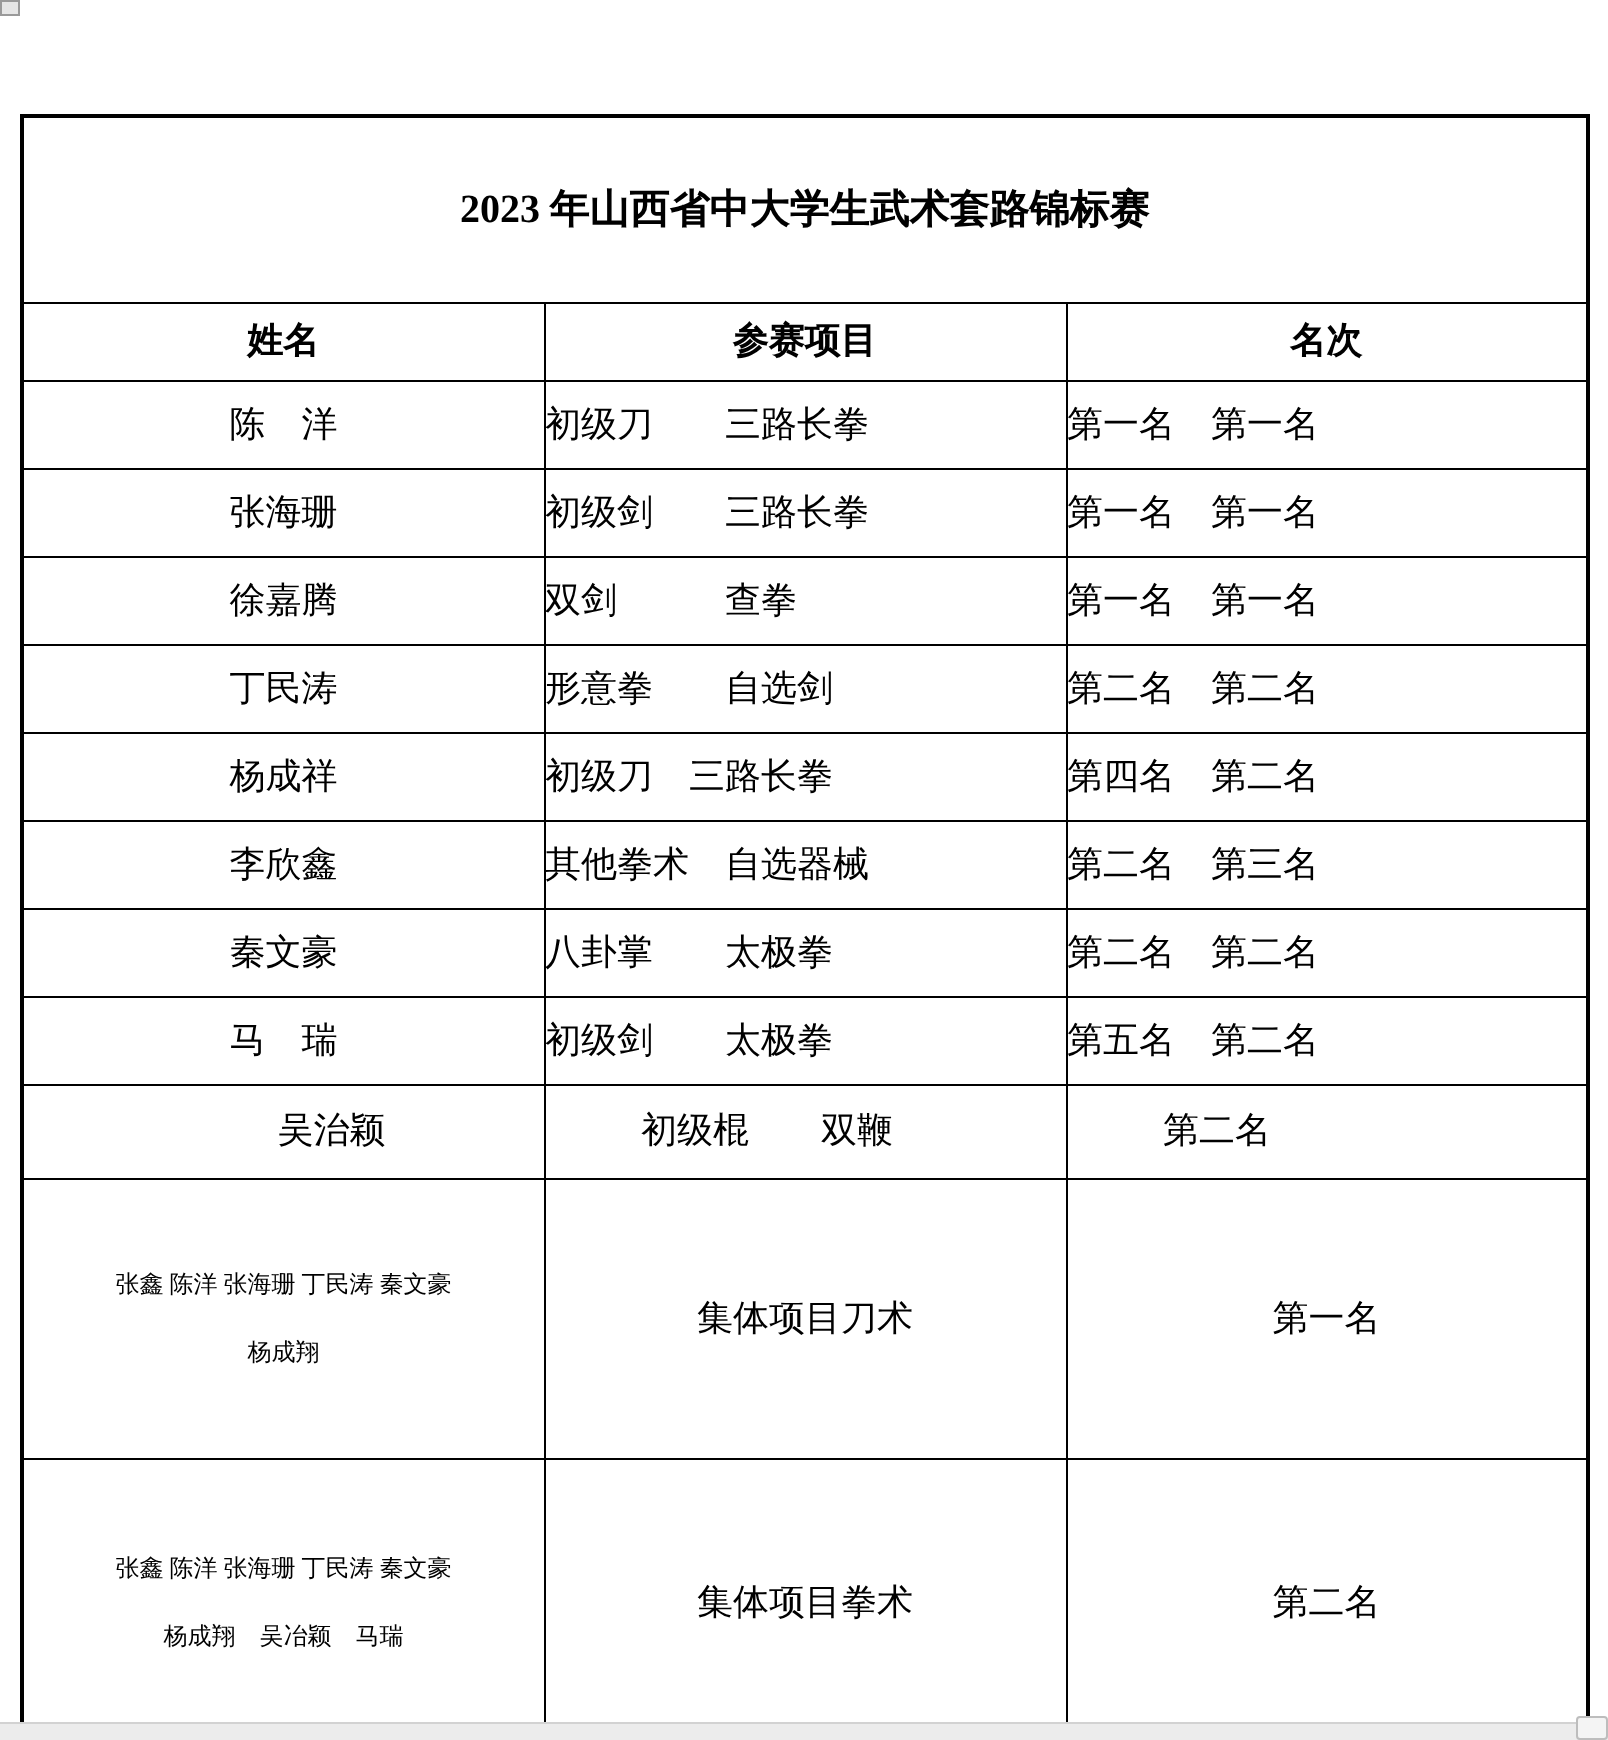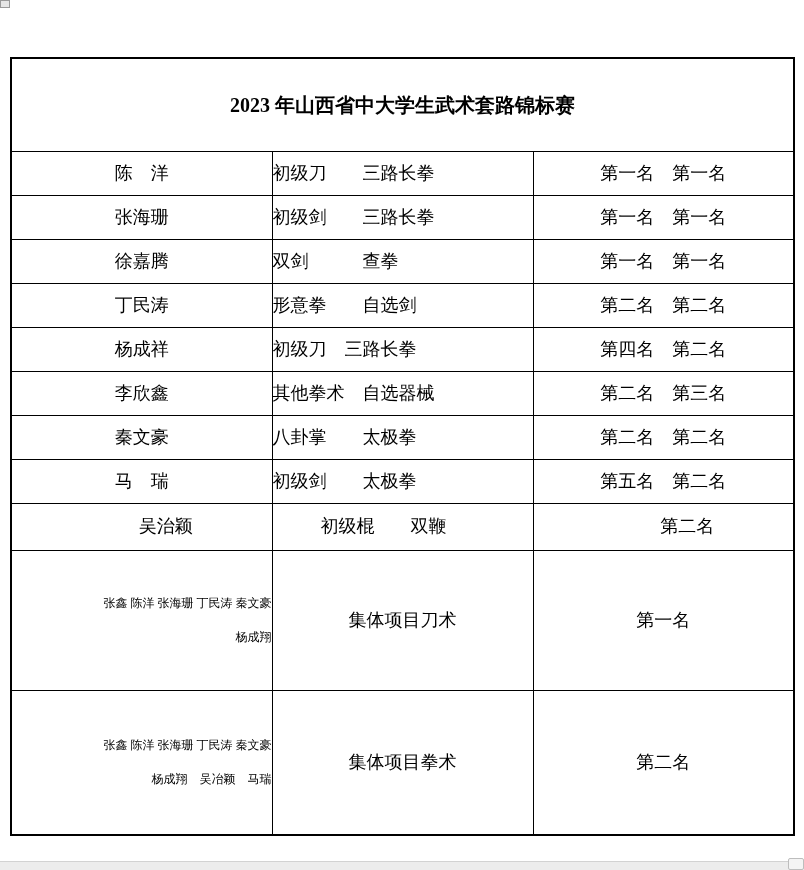--- a/index.html
+++ b/index.html
@@ -19,39 +19,39 @@
   table.results{
     border-collapse:collapse;table-layout:fixed;
     width:785px;border:2px solid #000;background:#fff;
   }
   table.results td{
     border:1px solid #000;padding:0;vertical-align:middle;
     font-size:18px;line-height:1.2;overflow:hidden;
   }
   td.c-name{width:247px;text-align:center;}
   td.c-events{width:353px;text-align:left;padding-left:12px;}
-  td.c-rank{width:185px;text-align:center;}
+  td.c-rank{width:185px;}
   tr.r-title td{
     height:92px;text-align:center;font-weight:bold;font-size:20px;
     padding-left:0;
   }
   tr.r-head td{height:38px;font-weight:bold;text-align:center;padding-left:0;}
   tr.r-head td.c-events{text-align:center;}
   tr.r-data td{height:43px;}
   tr.r-data-last td{height:46px;padding-left:48px;}
   tr.r-group td{height:139px;}
   tr.r-group2 td{height:143px;}
   tr.r-group td.c-events, tr.r-group2 td.c-events,
   tr.r-group td.c-rank,  tr.r-group2 td.c-rank{
     text-align:center;padding-left:0;
   }
   .group-names{
     font-size:12px;line-height:1.1;text-align:center;
   }
-  .group-names .gline{display:block;text-align:right;}
+  .group-names .gline{display:block;}
   .group-names .gline + .gline{margin-top:20px;}
   
   .hscroll-strip{
     position:absolute;left:0;top:861px;width:804px;height:9px;
     background:#ececec;border-top:1px solid #d2d2d2;box-sizing:border-box;
   }
   .hscroll-corner{
     position:absolute;left:788px;top:858px;width:16px;height:12px;
     background:#f4f4f4;border:1px solid #bdbdbd;box-sizing:border-box;border-radius:2px;
   }
@@ -59,20 +59,25 @@
 </head>
 <body>
 
 <div class="corner-handle"></div>
 
 <div class="doc-table-wrap">
   <table class="results">
     <tbody>
         <tr class="r-title">
       <td colspan="3">2023 年山西省中大学生武术套路锦标赛</td>
+    </tr>
+    <tr class="r-head">
+      <td class="c-name">姓名</td>
+      <td class="c-events">参赛项目</td>
+      <td class="c-rank">名次</td>
     </tr>
 
     <tr class="r-data">
       <td class="c-name">陈　洋</td>
       <td class="c-events">初级刀　　三路长拳</td>
       <td class="c-rank">第一名　第一名</td>
     </tr>
     <tr class="r-data">
       <td class="c-name">张海珊</td>
       <td class="c-events">初级剑　　三路长拳</td>

